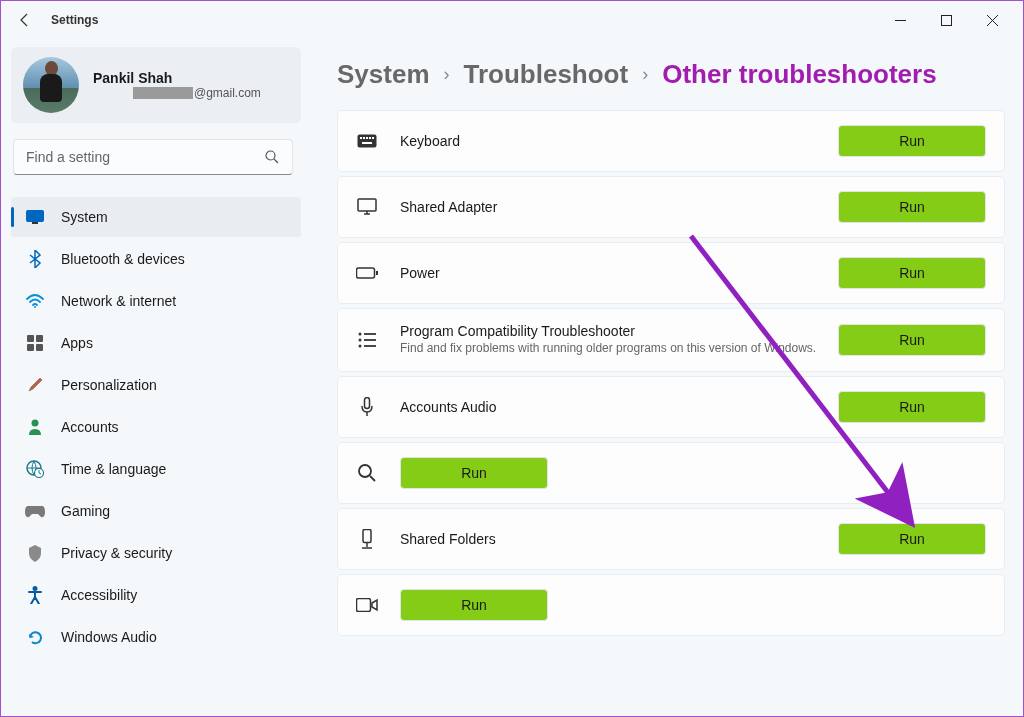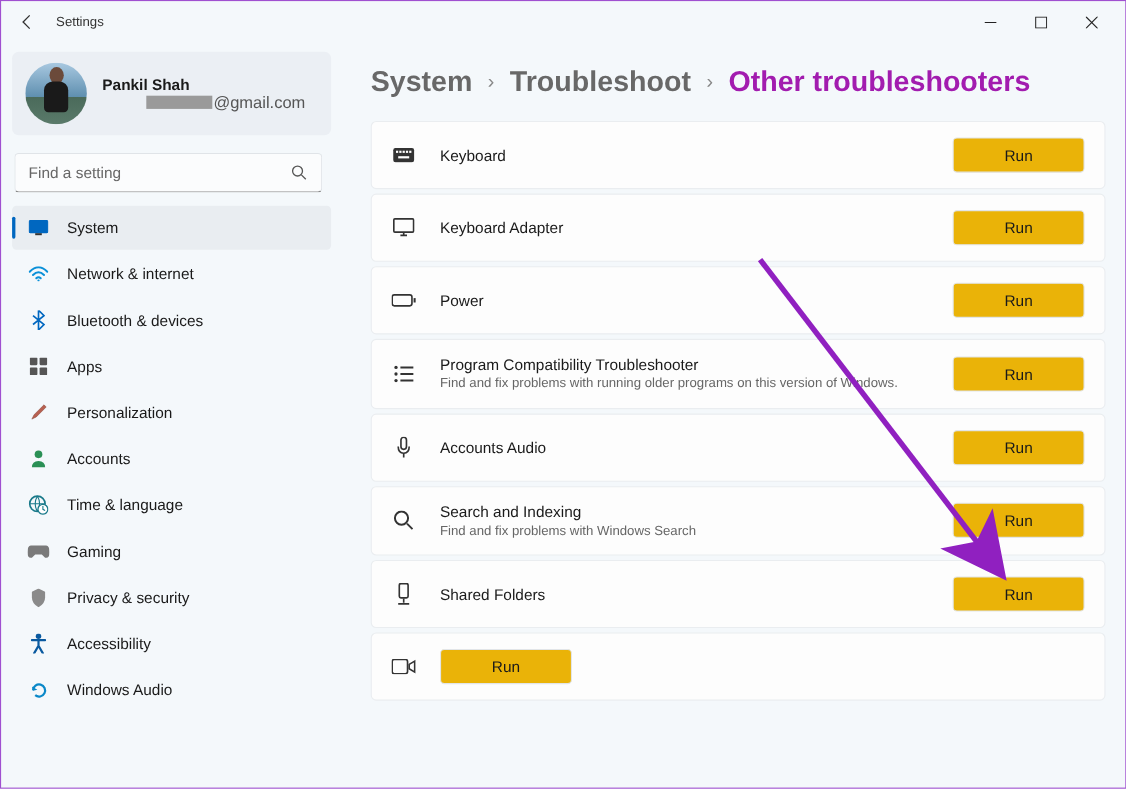--- a/index.html
+++ b/index.html
@@ -1,54 +1,54 @@
 <!DOCTYPE html>
 <html><head>
 <meta charset="utf-8">
 <style>
 * { margin: 0; padding: 0; box-sizing: border-box; font-family: "Segoe UI", -apple-system, sans-serif; }
 body { width: 1024px; height: 717px; background: #f4f8fb; overflow: hidden; position: relative; border: 1px solid #a050d0; }
 .titlebar { height: 38px; display: flex; align-items: center; padding: 0 8px; }
 .back-btn { width: 32px; height: 32px; display: flex; align-items: center; justify-content: center; border-radius: 4px; cursor: pointer; margin-right: 10px; }
-.app-title { font-size: 12px; color: #333; }
+.app-title { font-size: 12px; color: #333; font-weight: bold; }
 .win-controls { margin-left: auto; display: flex; }
 .win-btn { width: 46px; height: 32px; display: flex; align-items: center; justify-content: center; cursor: pointer; }
 .main-layout { display: flex; height: calc(100% - 38px); }
 .sidebar { width: 310px; padding: 8px 10px 8px 10px; display: flex; flex-direction: column; }
 .profile-card { display: flex; align-items: center; background: #ebeff4; border-radius: 6px; padding: 10px 12px; margin-bottom: 16px; margin-left: 0; }
 .avatar { width: 56px; height: 56px; border-radius: 50%; overflow: hidden; margin-right: 14px; flex-shrink: 0; position: relative; }
 .avatar-bg { width: 100%; height: 100%; background: linear-gradient(to bottom, #a8c8e0 0%, #6090b0 55%, #4a6a5a 55%, #5a7a6a 100%); position: relative; }
 .avatar-person { position: absolute; left: 16px; top: 4px; width: 24px; height: 44px; }
 .avatar-head { width: 13px; height: 15px; background: #6b4a3a; border-radius: 50%; margin: 0 auto; }
 .avatar-body { width: 22px; height: 28px; background: #1a1a1a; border-radius: 8px 8px 4px 4px; margin: -2px auto 0; }
 .profile-info { display: flex; flex-direction: column; justify-content: flex-end; }
 .profile-name { font-size: 14px; font-weight: 600; color: #1a1a1a; }
-.profile-email { font-size: 15px; color: #555; display: flex; align-items: center; padding-left: 40px; }
+.profile-email { font-size: 12px; color: #555; display: flex; align-items: center; padding-left: 40px; }
 .email-redact { display: inline-block; width: 60px; height: 12px; background: #9a9a9a; margin-right: 1px; }
-.search-box { display: flex; align-items: center; background: #fbfcfd; border: 1px solid #e0e4e8; border-radius: 4px; padding: 0 12px; height: 36px; margin: 0 8px 12px 2px; border-bottom: 1px solid #888; }
+.search-box { display: flex; align-items: center; background: #fbfcfd; border: 1px solid #e0e4e8; border-radius: 4px; padding: 0 12px; height: 36px; margin: 0 8px 22px 2px; border-bottom: 1px solid #888; }
 .search-input { flex: 1; border: none; outline: none; background: transparent; font-size: 14px; color: #666; }
 .search-input::placeholder { color: #666; }
 .search-icon { width: 16px; height: 16px; display: flex; align-items: center; justify-content: center; }
 .nav { display: flex; flex-direction: column; gap: 2px; }
 .nav-item { display: flex; align-items: center; padding: 10px 14px; border-radius: 4px; cursor: pointer; font-size: 14px; color: #1a1a1a; position: relative; }
 .nav-item.active { background: #e9edf1; }
 .nav-item.active::before { content: ''; position: absolute; left: 0; top: 10px; bottom: 10px; width: 3px; background: #0067c0; border-radius: 2px; }
 .nav-icon { width: 20px; height: 20px; margin-right: 16px; display: flex; align-items: center; justify-content: center; flex-shrink: 0; }
 .content { flex: 1; padding: 20px 18px 0 26px; overflow-y: auto; }
 .breadcrumb { display: flex; align-items: center; gap: 14px; margin-bottom: 20px; }
 .crumb { font-size: 26px; color: #686868; font-weight: 600; cursor: pointer; }
 .crumb.current { color: #a21caf; cursor: default; }
 .crumb-sep { font-size: 18px; color: #888; }
 .ts-list { display: flex; flex-direction: column; gap: 4px; }
 .ts-item { display: flex; align-items: center; background: #fdfdfd; border: 1px solid #eaedf0; border-radius: 5px; padding: 14px 18px; min-height: 62px; }
 .ts-icon { width: 22px; height: 22px; margin-right: 22px; display: flex; align-items: center; justify-content: center; flex-shrink: 0; }
 .ts-text { flex: 1; }
 .ts-label { font-size: 14px; color: #1a1a1a; }
 .ts-desc { font-size: 12px; color: #666; margin-top: 2px; line-height: 1.3; }
-.run-btn { background: #eab308; border: 1px solid #e2e5e8; border-radius: 4px; padding: 7px 16px; width: 120px; font-size: 14px; color: #1a1a1a; cursor: pointer; text-align: center; }
+.run-btn { background: #84cc16; border: 1px solid #e2e5e8; border-radius: 4px; padding: 7px 16px; width: 148px; font-size: 14px; color: #1a1a1a; cursor: pointer; text-align: center; }
 .arrow-annotation { position: absolute; left: 680px; top: 225px; pointer-events: none; z-index: 100; }
 </style>
 </head>
 <body>
 
 <div class="titlebar">
   <div class="back-btn">
     <svg width="16" height="16" viewBox="0 0 16 16">
         <path d="M10 2 L4 8 L10 14" stroke="#333" stroke-width="1.2" fill="none"></path>
       </svg>
@@ -109,34 +109,34 @@
         <span class="nav-icon">
             <svg width="18" height="14" viewBox="0 0 18 14">
               <rect x="0.5" y="0.5" width="17" height="11" rx="1" fill="#0067c0" stroke="#0067c0"></rect>
               <rect x="6" y="12" width="6" height="2" fill="#333"></rect>
             </svg>
           </span>
         <span>System</span>
       </div>
       <div class="nav-item">
         <span class="nav-icon">
+            <svg width="12" height="18" viewBox="0 0 12 18">
+              <path d="M6 0 L6 18 M6 0 L11 5 L1 13 M6 18 L11 13 L1 5" stroke="#0067c0" stroke-width="1.5" fill="none"></path>
+            </svg>
+          </span>
+        <span>Bluetooth &amp; devices</span>
+      </div>
+      <div class="nav-item">
+        <span class="nav-icon">
             <svg width="18" height="14" viewBox="0 0 18 14">
               <path d="M1 5 Q9 -3 17 5 M4 8 Q9 3 14 8 M7 11 Q9 9 11 11" stroke="#0a90d8" stroke-width="1.8" fill="none" stroke-linecap="round"></path>
               <circle cx="9" cy="13" r="1" fill="#0a90d8"></circle>
             </svg>
           </span>
         <span>Network &amp; internet</span>
-      </div>
-      <div class="nav-item">
-        <span class="nav-icon">
-            <svg width="12" height="18" viewBox="0 0 12 18">
-              <path d="M6 0 L6 18 M6 0 L11 5 L1 13 M6 18 L11 13 L1 5" stroke="#0067c0" stroke-width="1.5" fill="none"></path>
-            </svg>
-          </span>
-        <span>Bluetooth &amp; devices</span>
       </div>
       <div class="nav-item">
         <span class="nav-icon">
             <svg width="16" height="16" viewBox="0 0 16 16">
               <rect x="0" y="0" width="7" height="7" rx="1" fill="#555"></rect>
               <rect x="9" y="0" width="7" height="7" rx="1" fill="#555"></rect>
               <rect x="0" y="9" width="7" height="7" rx="1" fill="#555"></rect>
               <rect x="9" y="9" width="7" height="7" rx="1" fill="#555"></rect>
             </svg>
           </span>
@@ -238,21 +238,21 @@
 
       <div class="ts-item">
         <span class="ts-icon">
             <svg width="20" height="18" viewBox="0 0 20 18">
               <rect x="1" y="1" width="18" height="12" rx="1" stroke="#333" stroke-width="1.5" fill="none"></rect>
               <line x1="7" y1="16" x2="13" y2="16" stroke="#333" stroke-width="1.5"></line>
               <line x1="10" y1="13" x2="10" y2="16" stroke="#333" stroke-width="1.5"></line>
             </svg>
           </span>
         <div class="ts-text">
-            <div class="ts-label">Keyboard Adapter</div>
+            <div class="ts-label">Shared Adapter</div>
           </div>
         <button class="run-btn">Run</button>
       </div>
 
       <div class="ts-item">
         <span class="ts-icon">
             <svg width="22" height="12" viewBox="0 0 22 12">
               <rect x="0.5" y="1" width="18" height="10" rx="2" stroke="#333" stroke-width="1.5" fill="none"></rect>
               <rect x="20" y="4" width="2" height="4" fill="#333"></rect>
             </svg>
@@ -295,24 +295,20 @@
         <button class="run-btn">Run</button>
       </div>
 
       <div class="ts-item">
         <span class="ts-icon">
             <svg width="18" height="18" viewBox="0 0 18 18">
               <circle cx="7" cy="7" r="6" stroke="#333" stroke-width="1.8" fill="none"></circle>
               <line x1="12" y1="12" x2="17" y2="17" stroke="#333" stroke-width="1.8"></line>
             </svg>
           </span>
-        <div class="ts-text">
-          <div class="ts-label">Search and Indexing</div>
-          <div class="ts-desc">Find and fix problems with Windows Search</div>
-        </div>
         <button class="run-btn">Run</button>
       </div>
 
       <div class="ts-item">
         <span class="ts-icon">
             <svg width="14" height="20" viewBox="0 0 14 20">
               <rect x="3" y="0.5" width="8" height="13" rx="1.5" stroke="#333" stroke-width="1.5" fill="none"></rect>
               <line x1="7" y1="14" x2="7" y2="18" stroke="#333" stroke-width="1.5"></line>
               <line x1="2" y1="19" x2="12" y2="19" stroke="#333" stroke-width="1.5"></line>
             </svg>

